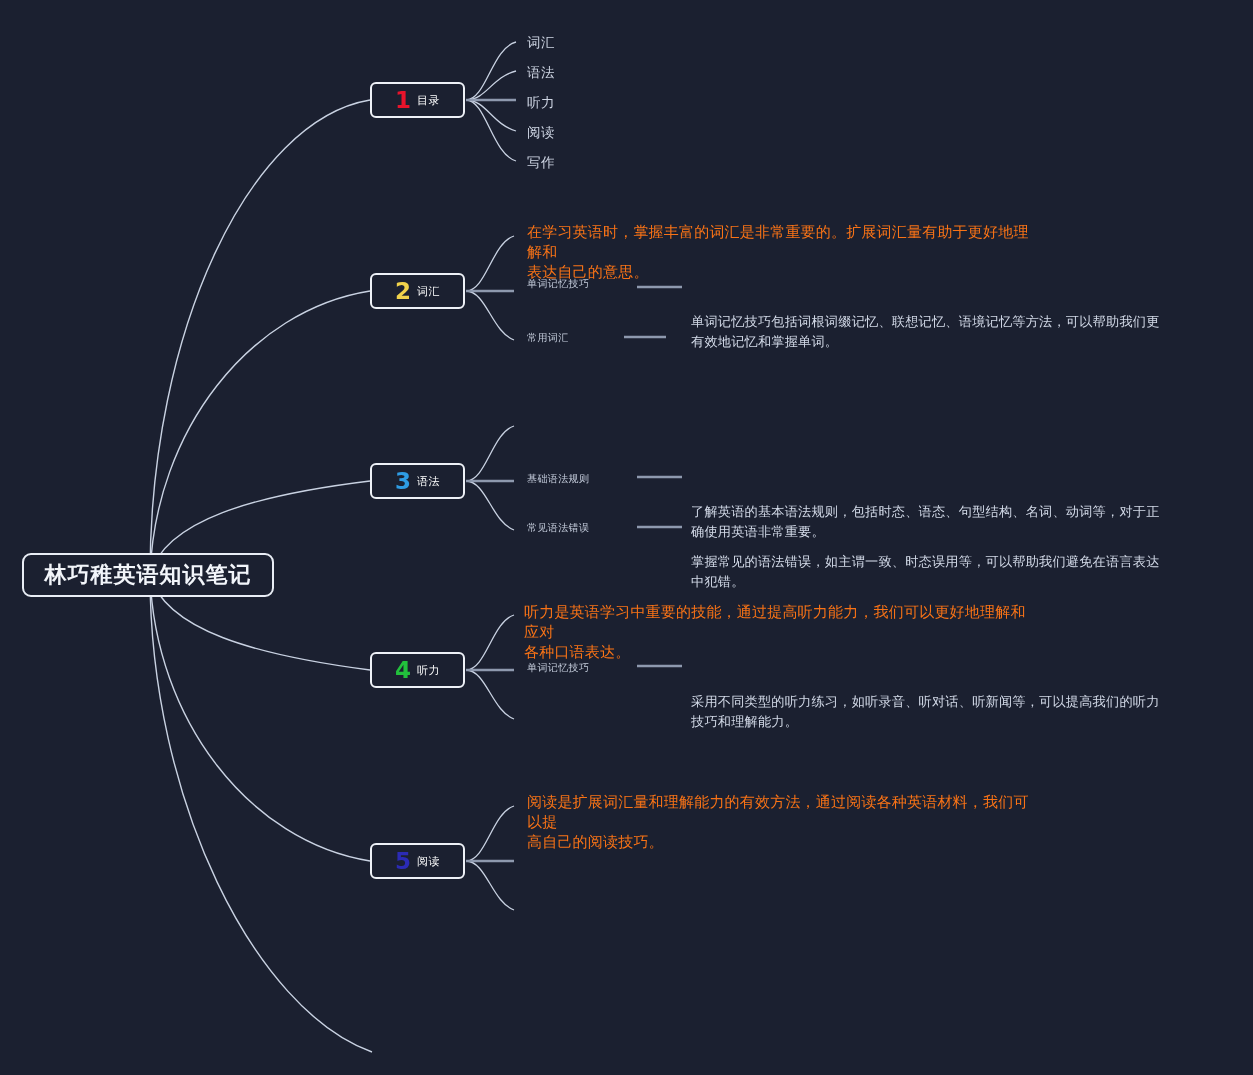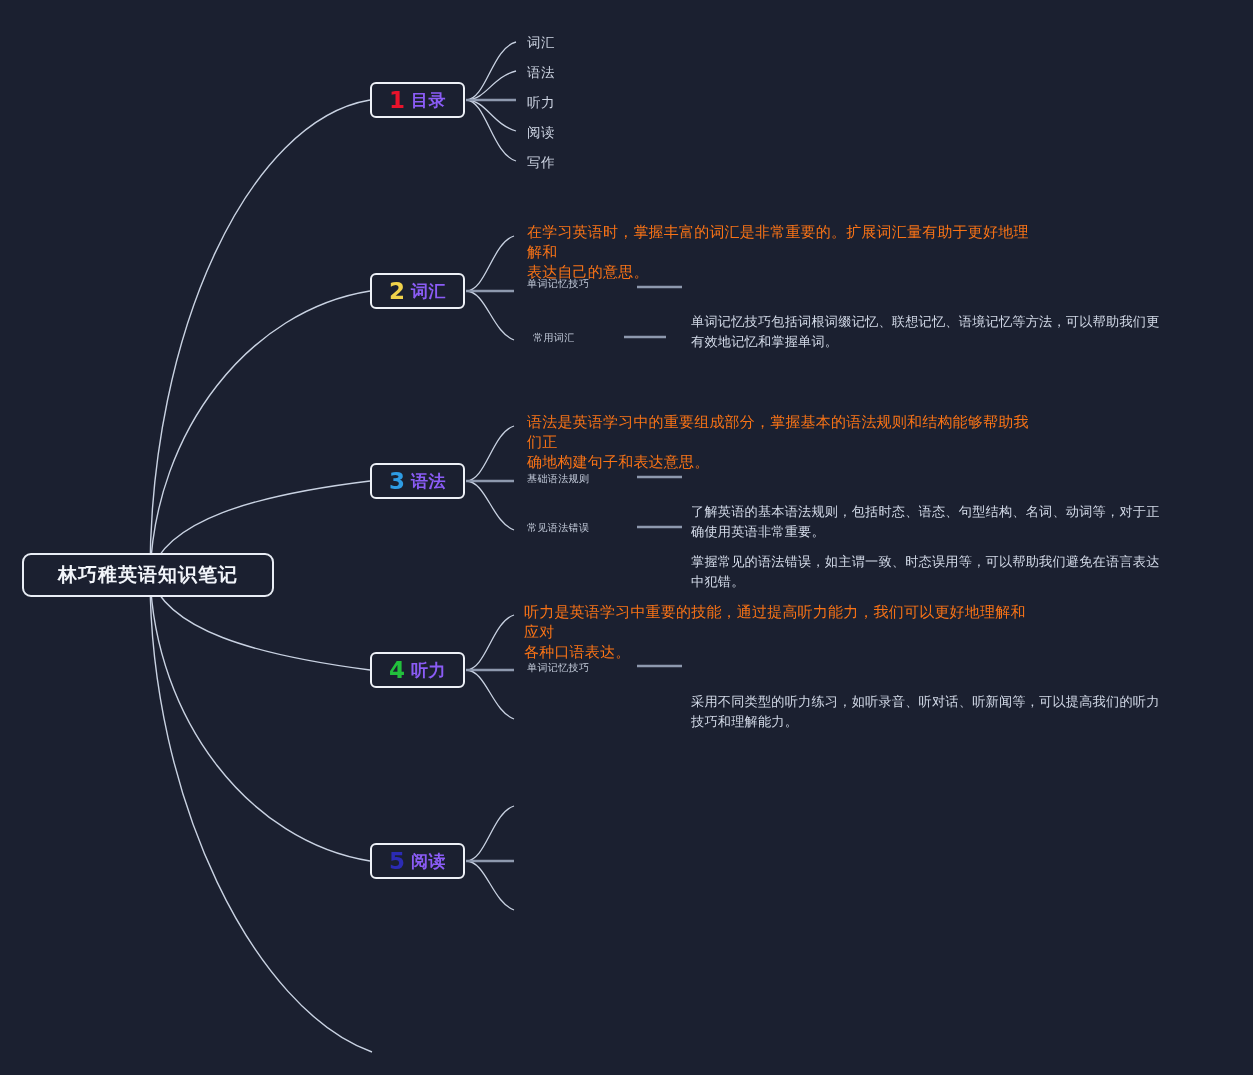--- a/index.html
+++ b/index.html
@@ -20,21 +20,21 @@
     width:252px;height:44px;
     box-sizing:border-box;
     border:2px solid #e9edf5;
     border-radius:9px;
     background:#1b2030;
     display:flex;align-items:center;justify-content:center;
     z-index:5;
   }
   #root-node .root-label{
     color:#f2f5fa;
-    font-size:19px;
+    font-size:22px;
     font-weight:700;
     letter-spacing:1px;
     white-space:nowrap;
   }
 
   
   .branch-node{
     position:absolute;
     width:95px;height:36px;
     box-sizing:border-box;
@@ -45,23 +45,23 @@
     gap:6px;
     z-index:5;
   }
   .branch-node .bn-num{
     font-size:23px;
     font-weight:700;
     line-height:1;
     font-family:"DejaVu Sans",sans-serif;
   }
   .branch-node .bn-label{
-    font-size:17px;
-    color:#8b5cf6;
-    font-weight:700;
+    font-size:11px;
+    color:#ffffff;
+    font-weight:400;
     white-space:nowrap;
     letter-spacing:.5px;
   }
 
   
   .leaf{
     position:absolute;
     color:#cfd6e4;
     font-size:13.5px;
     white-space:nowrap;
@@ -188,34 +188,34 @@
   <div class="leaf" style="left:527px;top:124px;">阅读</div>
   <div class="leaf" style="left:527px;top:154px;">写作</div>
 
   <div class="para" style="left:527px;top:222px;width:510px;">在学习英语时，掌握丰富的词汇是非常重要的。扩展词汇量有助于更好地理解和
 表达自己的意思。</div>
 
   <div class="sub-title" style="left:527px;top:277px;">单词记忆技巧</div>
   <div class="sub-body" style="left:691px;top:272px;width:500px;">单词记忆技巧包括词根词缀记忆、联想记忆、语境记忆等方法，可以帮助我们更
 有效地记忆和掌握单词。</div>
 
-  <div class="sub-title" style="left:527px;top:331px;margin-left:6px;">常用词汇</div>
-
-  <div class="para" style="left:527px;top:412px;width:510px;">语法是英语学习中的重要组成部分，掌握基本的语法规则和结构能够帮助我们正
-确地构建句子和表达意思。</div>
+  <div class="sub-title" style="left:527px;top:331px;">常用词汇</div>
+
 
   <div class="sub-title" style="left:527px;top:472px;">基础语法规则</div>
   <div class="sub-body" style="left:691px;top:462px;width:500px;">了解英语的基本语法规则，包括时态、语态、句型结构、名词、动词等，对于正
 确使用英语非常重要。</div>
 
   <div class="sub-title" style="left:527px;top:521px;">常见语法错误</div>
   <div class="sub-body" style="left:691px;top:512px;width:500px;">掌握常见的语法错误，如主谓一致、时态误用等，可以帮助我们避免在语言表达
 中犯错。</div>
 
   <div class="para" style="left:524px;top:602px;width:510px;">听力是英语学习中重要的技能，通过提高听力能力，我们可以更好地理解和应对
 各种口语表达。</div>
 
   <div class="sub-title" style="left:527px;top:661px;">单词记忆技巧</div>
   <div class="sub-body" style="left:691px;top:652px;width:500px;font-family:Liberation Serif, serif;">采用不同类型的听力练习，如听录音、听对话、听新闻等，可以提高我们的听力
 技巧和理解能力。</div>
 
+  <div class="para" style="left:527px;top:792px;width:510px;">阅读是扩展词汇量和理解能力的有效方法，通过阅读各种英语材料，我们可以提
+高自己的阅读技巧。</div>
 
 </div>
 
 </body></html>

